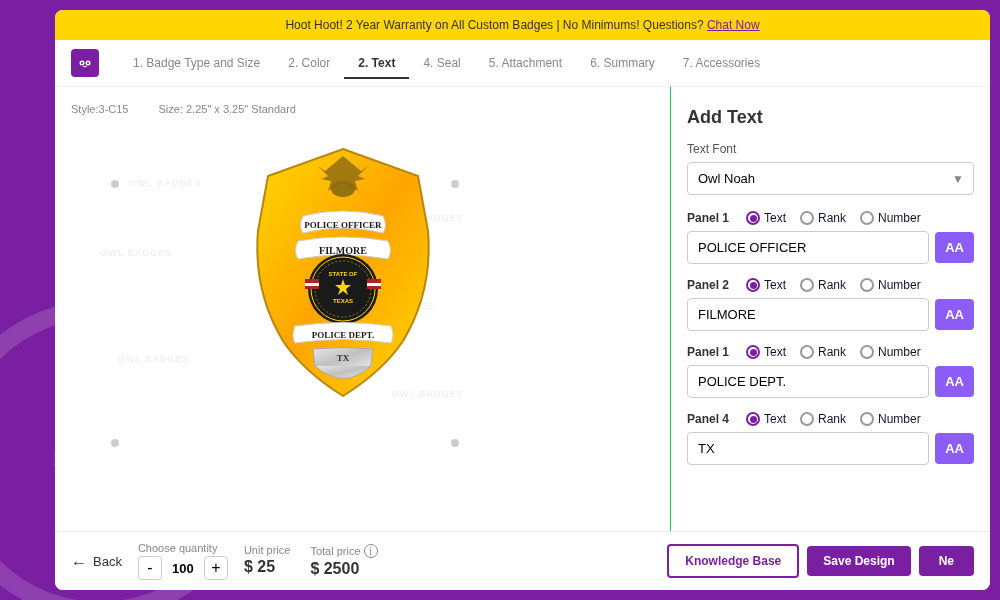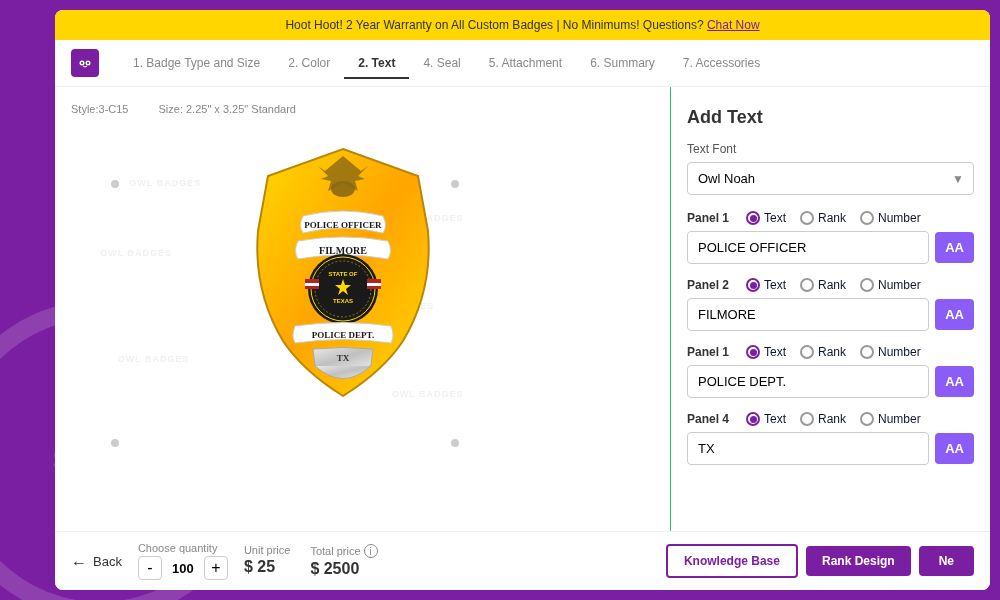--- a/index.html
+++ b/index.html
@@ -681,18 +681,18 @@
         <span class="price-label">
           <span>Total price</span>
           <span class="info-icon">i</span>
         </span>
         <span class="price-value">$ 2500</span>
       </div>
     </div>
 
     <div class="bottom-actions">
       <button class="knowledge-btn">Knowledge Base</button>
-      <button class="save-btn">Rank Design</button>
+      <button class="save-btn">Save Design</button>
       <button class="next-btn">Ne</button>
     </div>
   </div>
 
 </div>
 
 </body></html>

